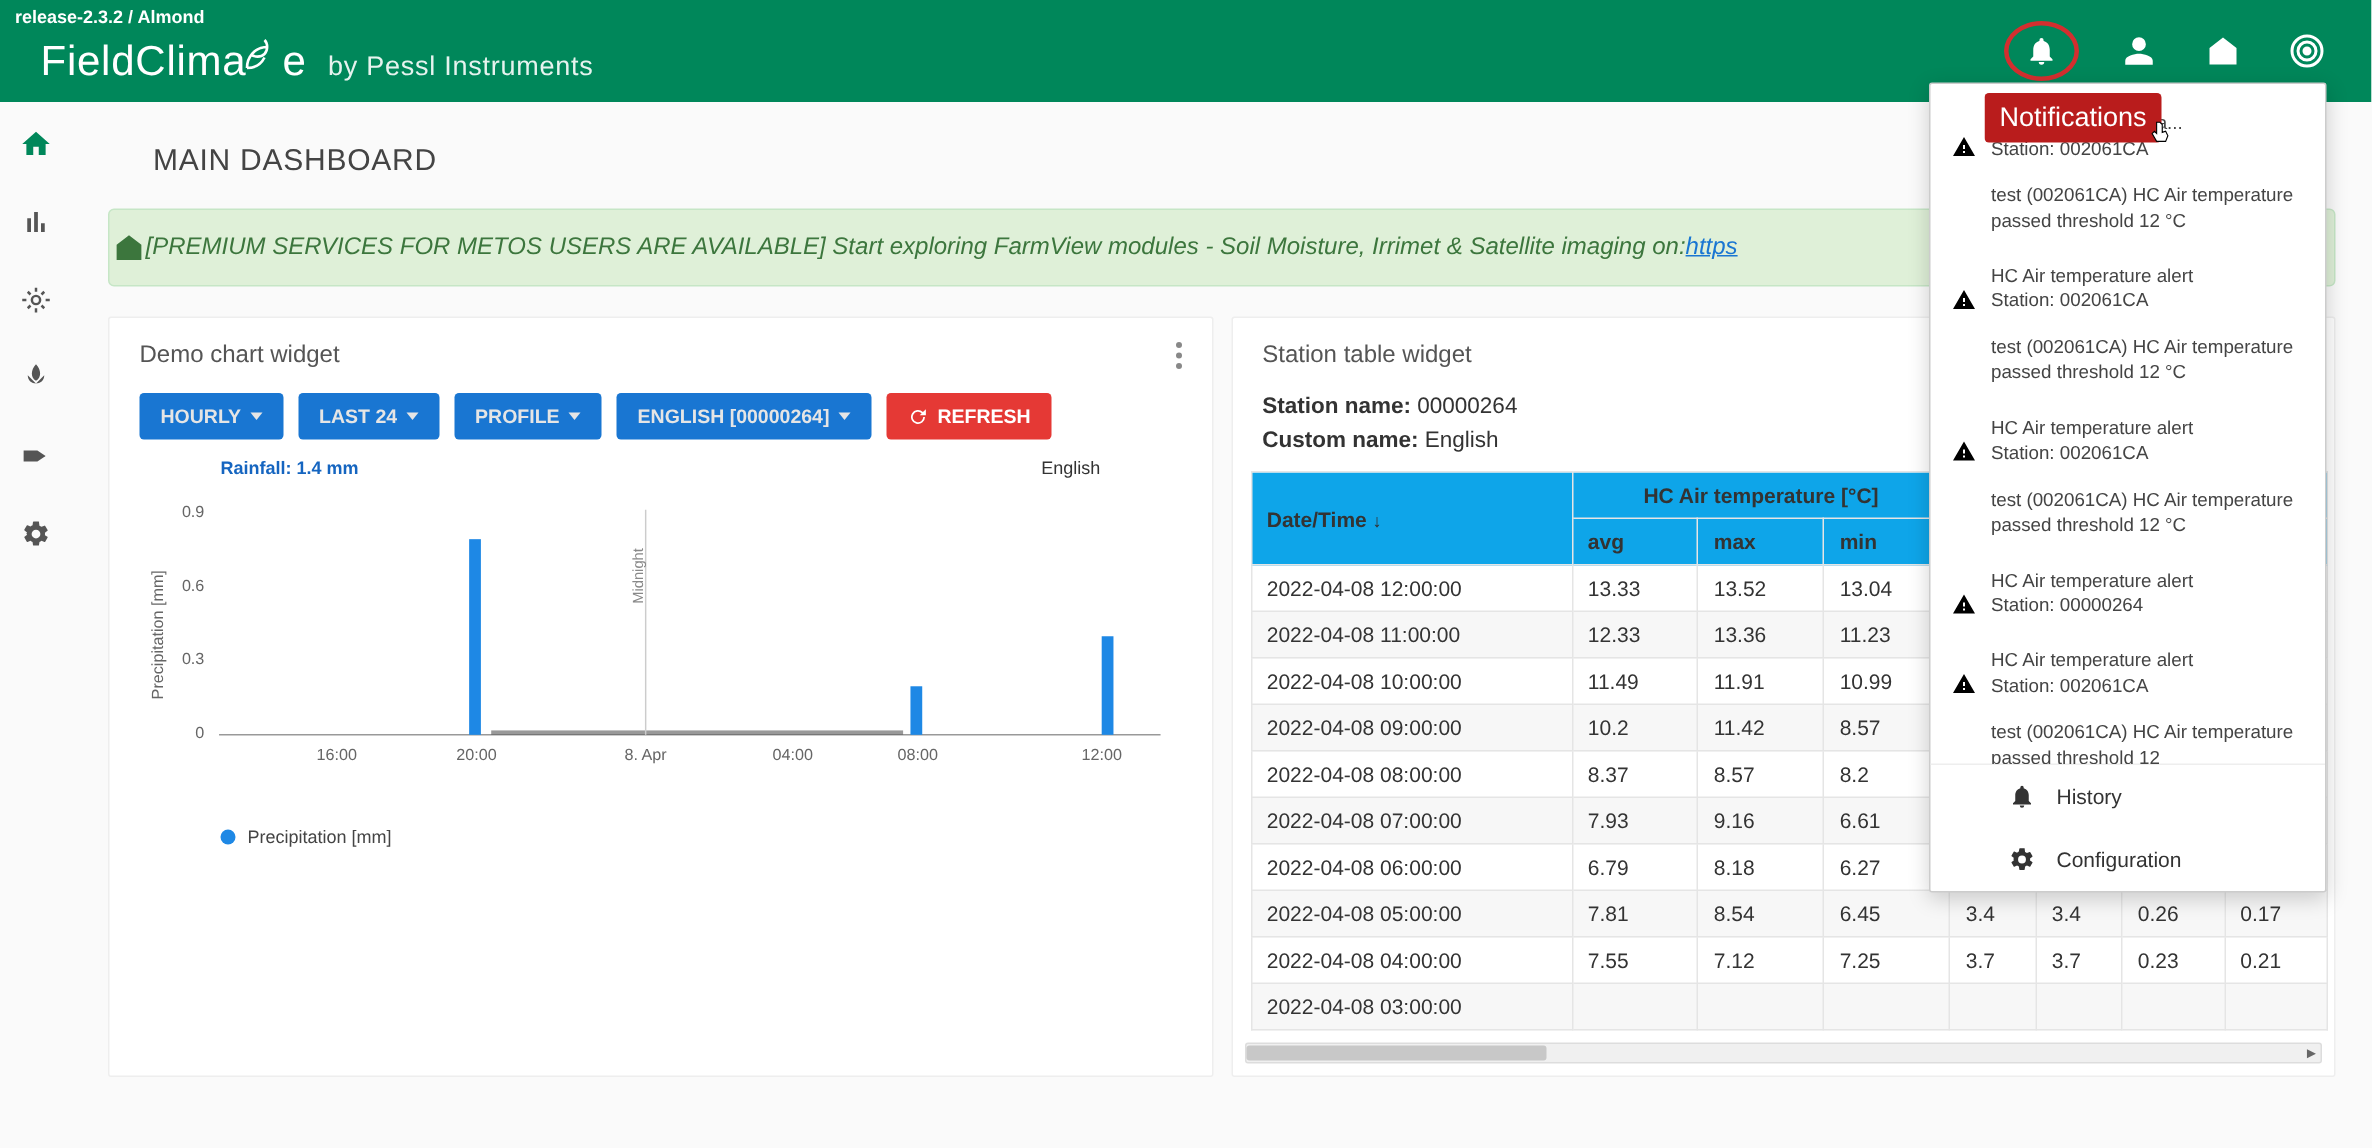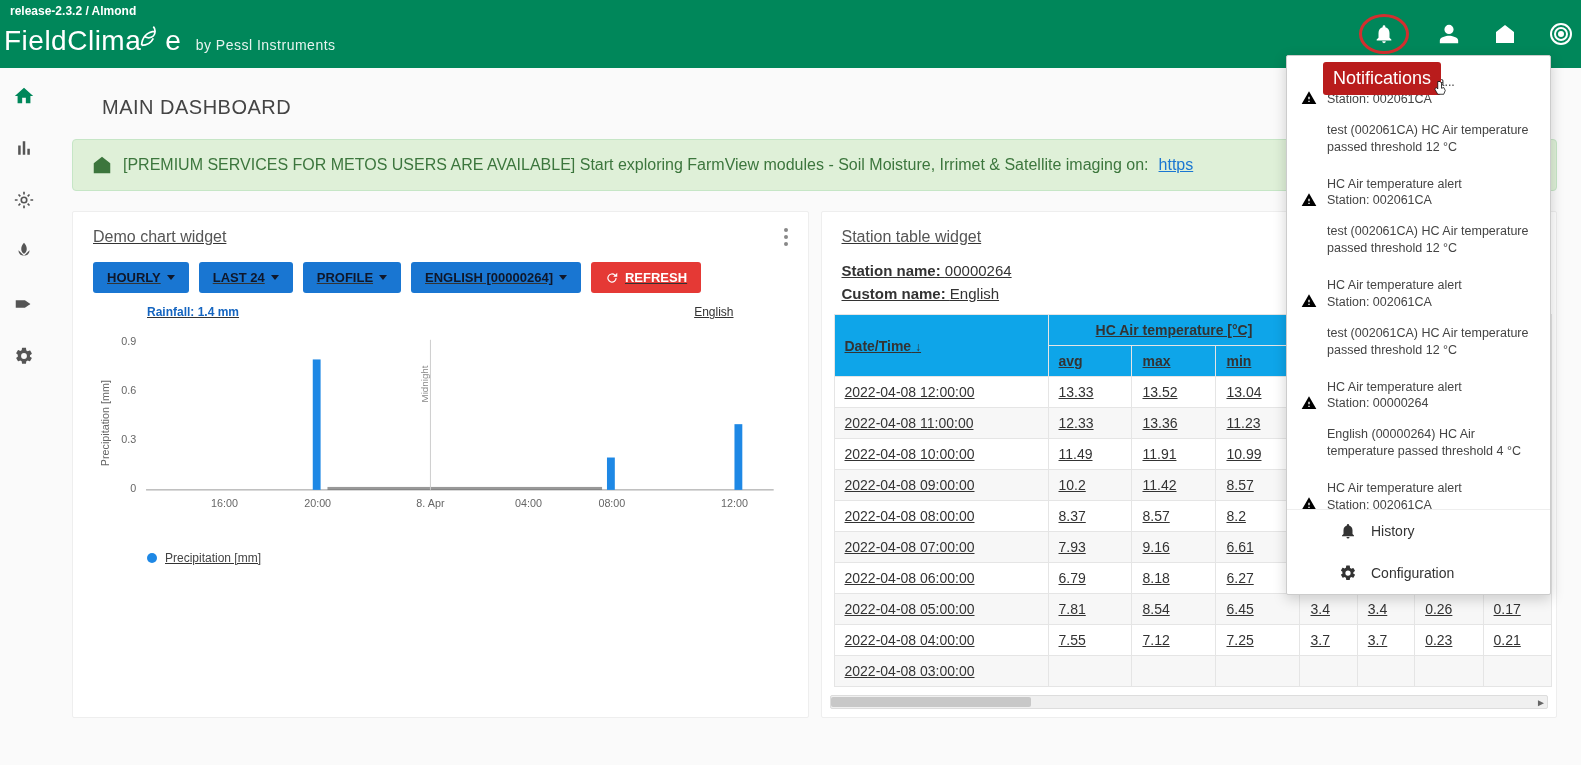--- a/index.html
+++ b/index.html
@@ -1,54 +1,54 @@
 <!DOCTYPE html>
 <html><head>
 <meta charset="utf-8">
 <style>
 * { box-sizing: border-box; margin: 0; padding: 0; }
 body { font-family: "Helvetica Neue", Arial, sans-serif; font-size: 14px; color: #333; background: #fafafa; width: 1581px; height: 765px; overflow: hidden; }
 
 
-.header { background: #00875a; color: #fff; height: 68px; display: flex; align-items: center; padding: 0 4px; position: relative; }
+.header { background: #00875a; color: #fff; height: 68px; display: flex; align-items: center; padding: 0 27px; position: relative; }
 .release-tag { position: absolute; top: 4px; left: 10px; font-size: 12px; font-weight: 700; color: #fff; }
 .logo { font-size: 28px; font-weight: 300; letter-spacing: 0.5px; margin-top: 10px; }
 .logo-field { font-weight: 400; }
 .logo-climate { font-weight: 300; }
-.logo-by { font-size: 14px; font-weight: 300; margin-left: 6px; opacity: 0.9; }
+.logo-by { font-size: 18px; font-weight: 300; margin-left: 6px; opacity: 0.9; }
 .logo-icon { display: inline-block; margin-left: -4px; }
 .header-icons { margin-left: auto; display: flex; gap: 24px; align-items: center; }
 .header-icon { color: #fff; cursor: pointer; display: flex; align-items: center; justify-content: center; width: 32px; height: 32px; }
 .bell-circle { border: 3px solid #d32f2f; border-radius: 50%; width: 50px; height: 40px; display: flex; align-items: center; justify-content: center; }
 
 
 .sidebar { position: absolute; left: 0; top: 68px; width: 48px; bottom: 0; background: #fafafa; display: flex; flex-direction: column; align-items: center; padding-top: 12px; gap: 20px; }
 .sidebar-item { width: 32px; height: 32px; display: flex; align-items: center; justify-content: center; cursor: pointer; color: #555; }
 .sidebar-item.active { color: #00875a; }
 
 
 .main { position: absolute; left: 48px; top: 68px; right: 0; bottom: 0; padding: 20px 24px; overflow: hidden; }
 .page-title { font-size: 20px; font-weight: 300; color: #444; margin: 8px 0 20px 30px; letter-spacing: 0.5px; }
 
 
-.banner { background: #dff0d8; border: 1px solid #c6e6c6; border-radius: 4px; padding: 14px 18px; margin-bottom: 20px; display: flex; align-items: center; gap: 10px; color: #3c763d; font-size: 16px; }
+.banner { background: #dff0d8; border: 1px solid #c6e6c6; border-radius: 4px; padding: 14px 2px; margin-bottom: 20px; display: flex; align-items: center; color: #3c763d; font-size: 16px; font-style: italic; }
 .banner a { color: #1976d2; }
 .banner-icon { color: #3c763d; }
 
 
-.widgets { display: flex; gap: 12px; text-decoration: underline; }
+.widgets { display: flex; gap: 12px; }
 .widget { background: #fff; border: 1px solid #eee; border-radius: 2px; flex: 1; }
 .widget-header { padding: 16px 20px; display: flex; align-items: center; }
 .widget-title { font-size: 16px; color: #555; font-weight: 400; }
 .widget-menu { margin-left: auto; color: #888; cursor: pointer; }
 
 
 .chart-controls { padding: 0 20px 12px; display: flex; gap: 10px; flex-wrap: wrap; }
 .btn { border: none; padding: 8px 14px; font-size: 13px; font-weight: 600; border-radius: 3px; cursor: pointer; display: inline-flex; align-items: center; gap: 6px; }
-.btn-blue { background: #1976d2; color: #0f172a; }
+.btn-blue { background: #1976d2; color: #e5e5e5; }
 .btn-red { background: #e53935; color: #fff; }
 .caret-down { width: 0; height: 0; border-left: 4px solid transparent; border-right: 4px solid transparent; border-top: 5px solid currentColor; }
 
 .chart-subtitle { padding: 0 24px 6px; font-size: 14px; color: #444; }
 .chart-area { padding: 0 24px 16px; }
 .chart-topline { display: flex; justify-content: space-between; font-size: 12px; margin-bottom: 4px; padding: 0 50px; }
 .rainfall-label { color: #1565c0; font-weight: 600; }
 .english-label { color: #333; }
 .chart-svg { width: 100%; height: 220px; }
 .chart-legend { display: flex; align-items: center; gap: 8px; padding-left: 50px; margin-top: 8px; font-size: 12px; color: #444; }
@@ -173,21 +173,20 @@
       </div>
       <div class="notif-item">
         <div class="notif-icon">
           <svg width="16" height="16" viewBox="0 0 24 24" fill="#000">
             <path d="M1 21h22L12 2 1 21zm12-3h-2v-2h2v2zm0-4h-2v-4h2v4z"></path>
           </svg>
         </div>
         <div>
           <div class="notif-title">HC Air temperature alert</div>
           <div class="notif-station">Station: 00000264</div>
-          <div class="notif-body">English (00000264) HC Air temperature passed threshold 4 °C</div>
         </div>
       </div>
       <div class="notif-item">
         <div class="notif-icon">
           <svg width="16" height="16" viewBox="0 0 24 24" fill="#000">
             <path d="M1 21h22L12 2 1 21zm12-3h-2v-2h2v2zm0-4h-2v-4h2v4z"></path>
           </svg>
         </div>
         <div>
           <div class="notif-title">HC Air temperature alert</div>

